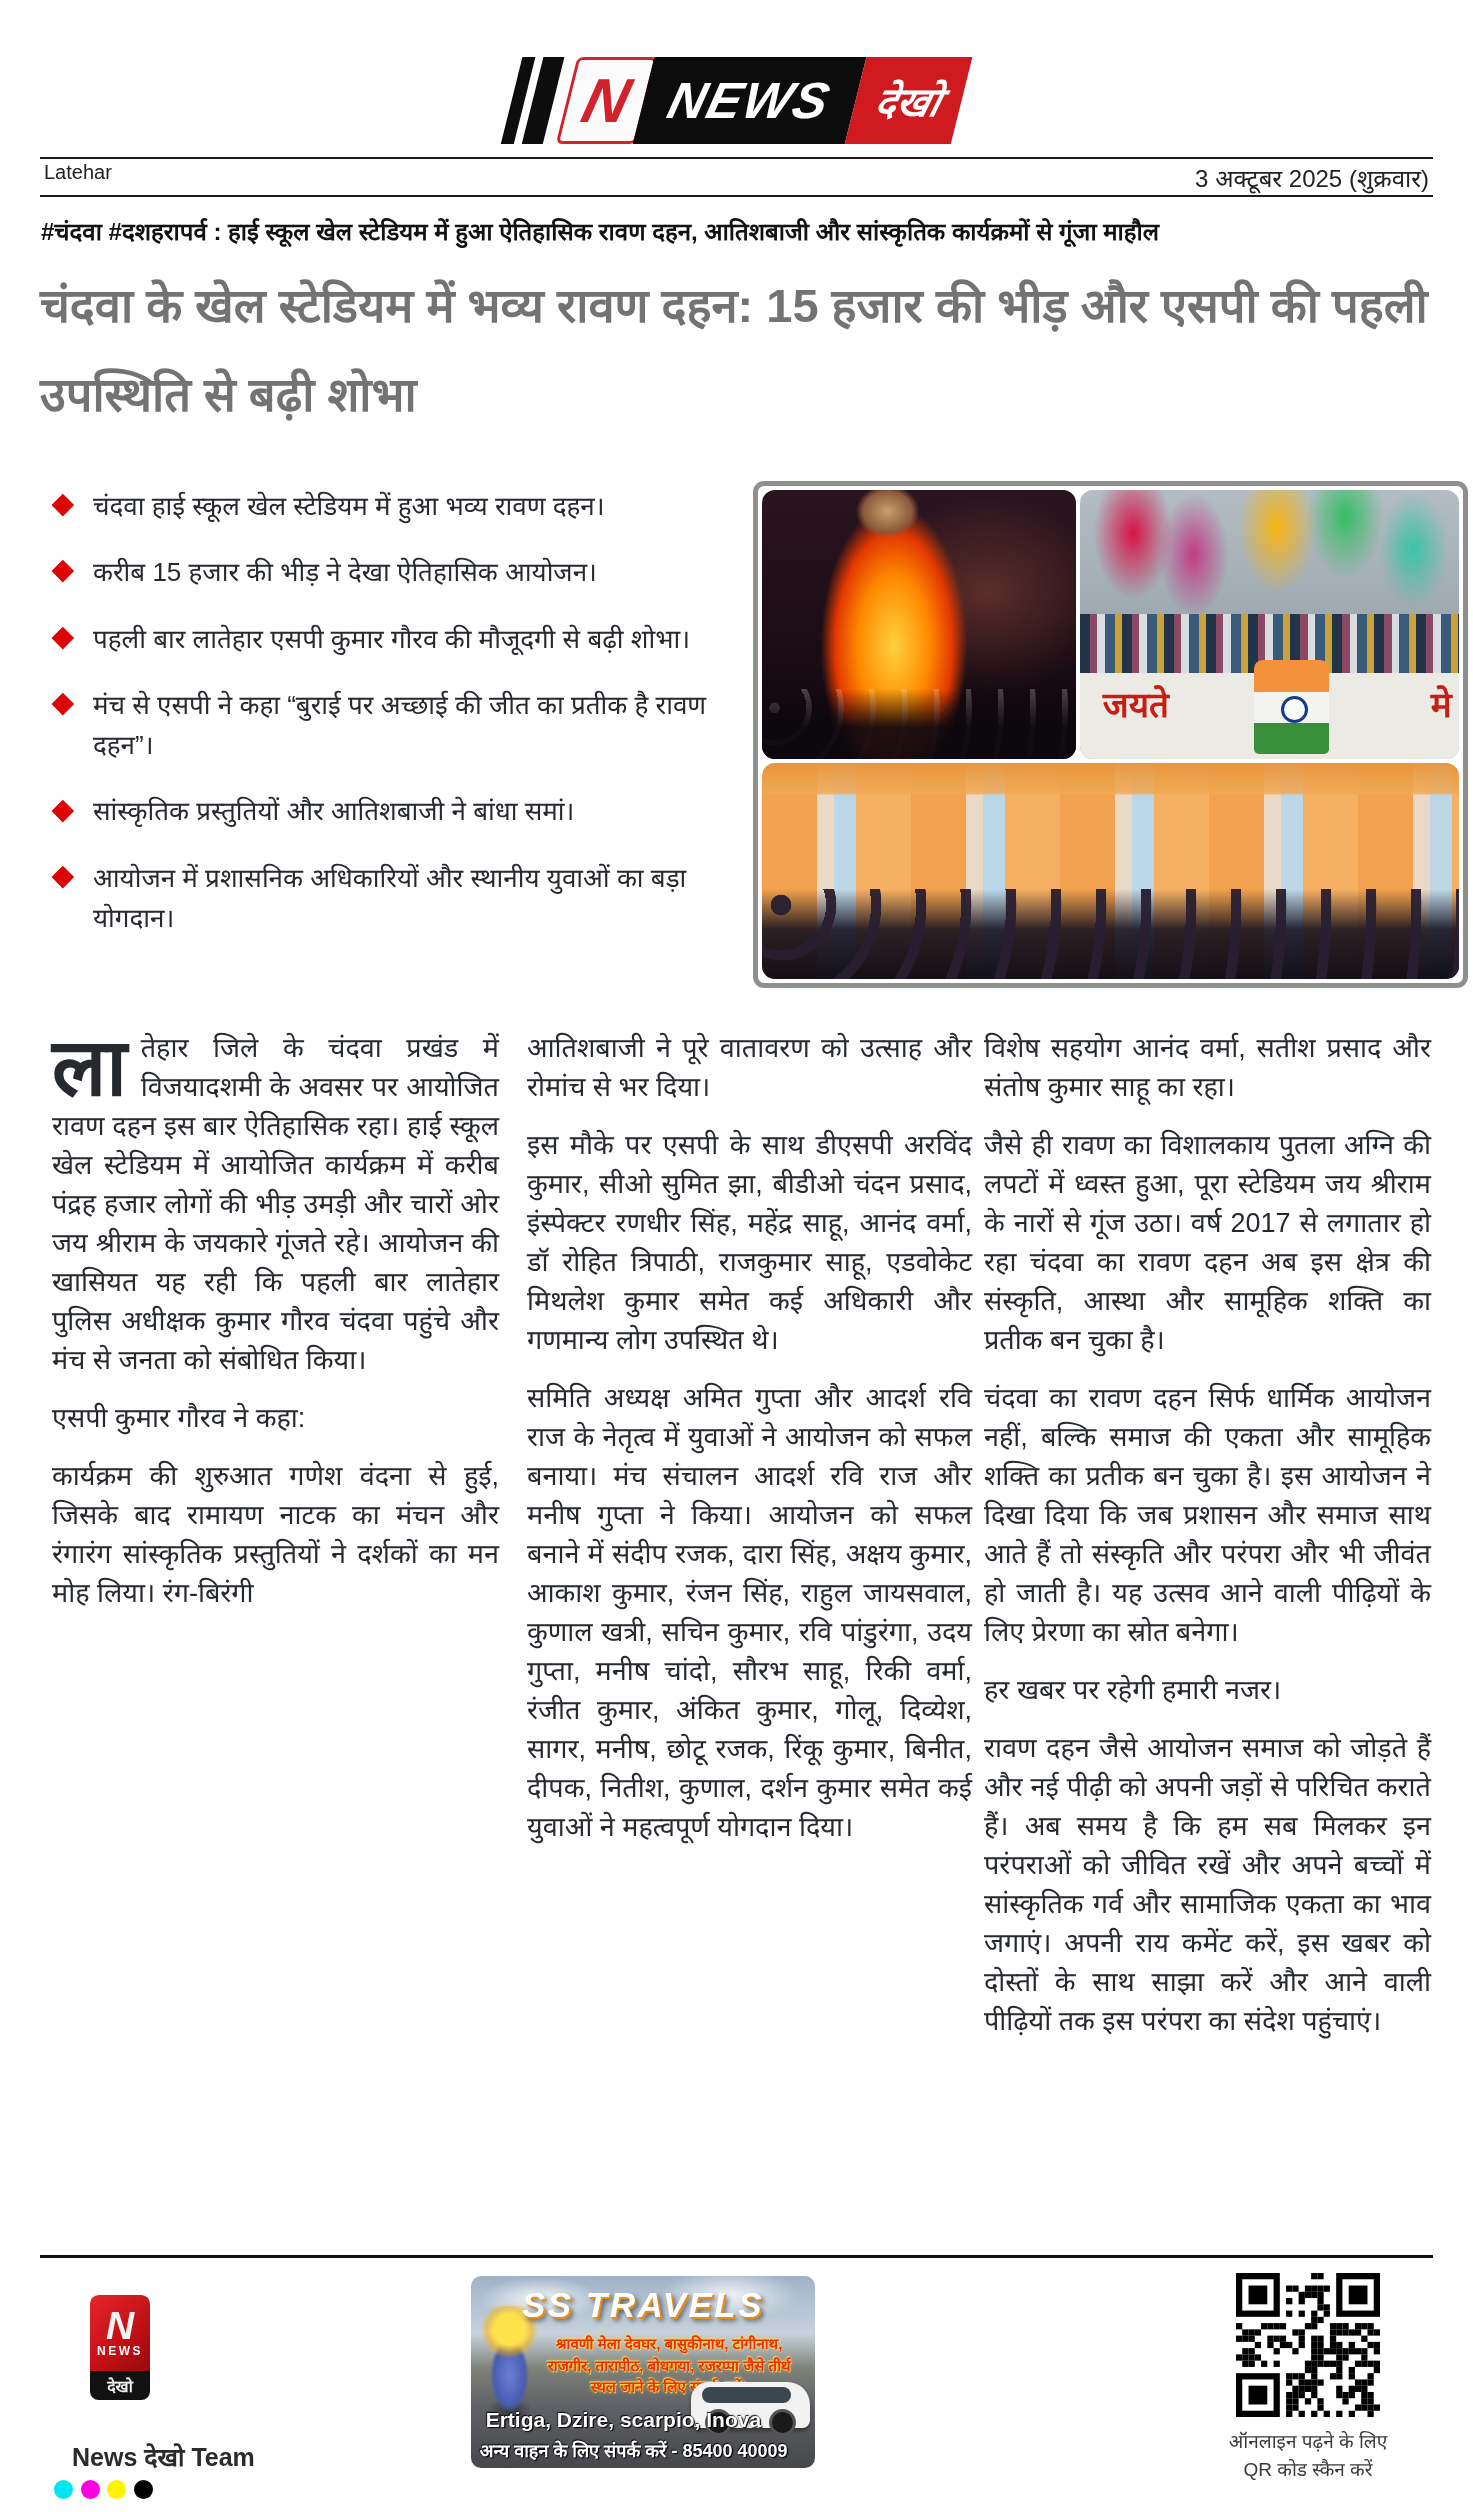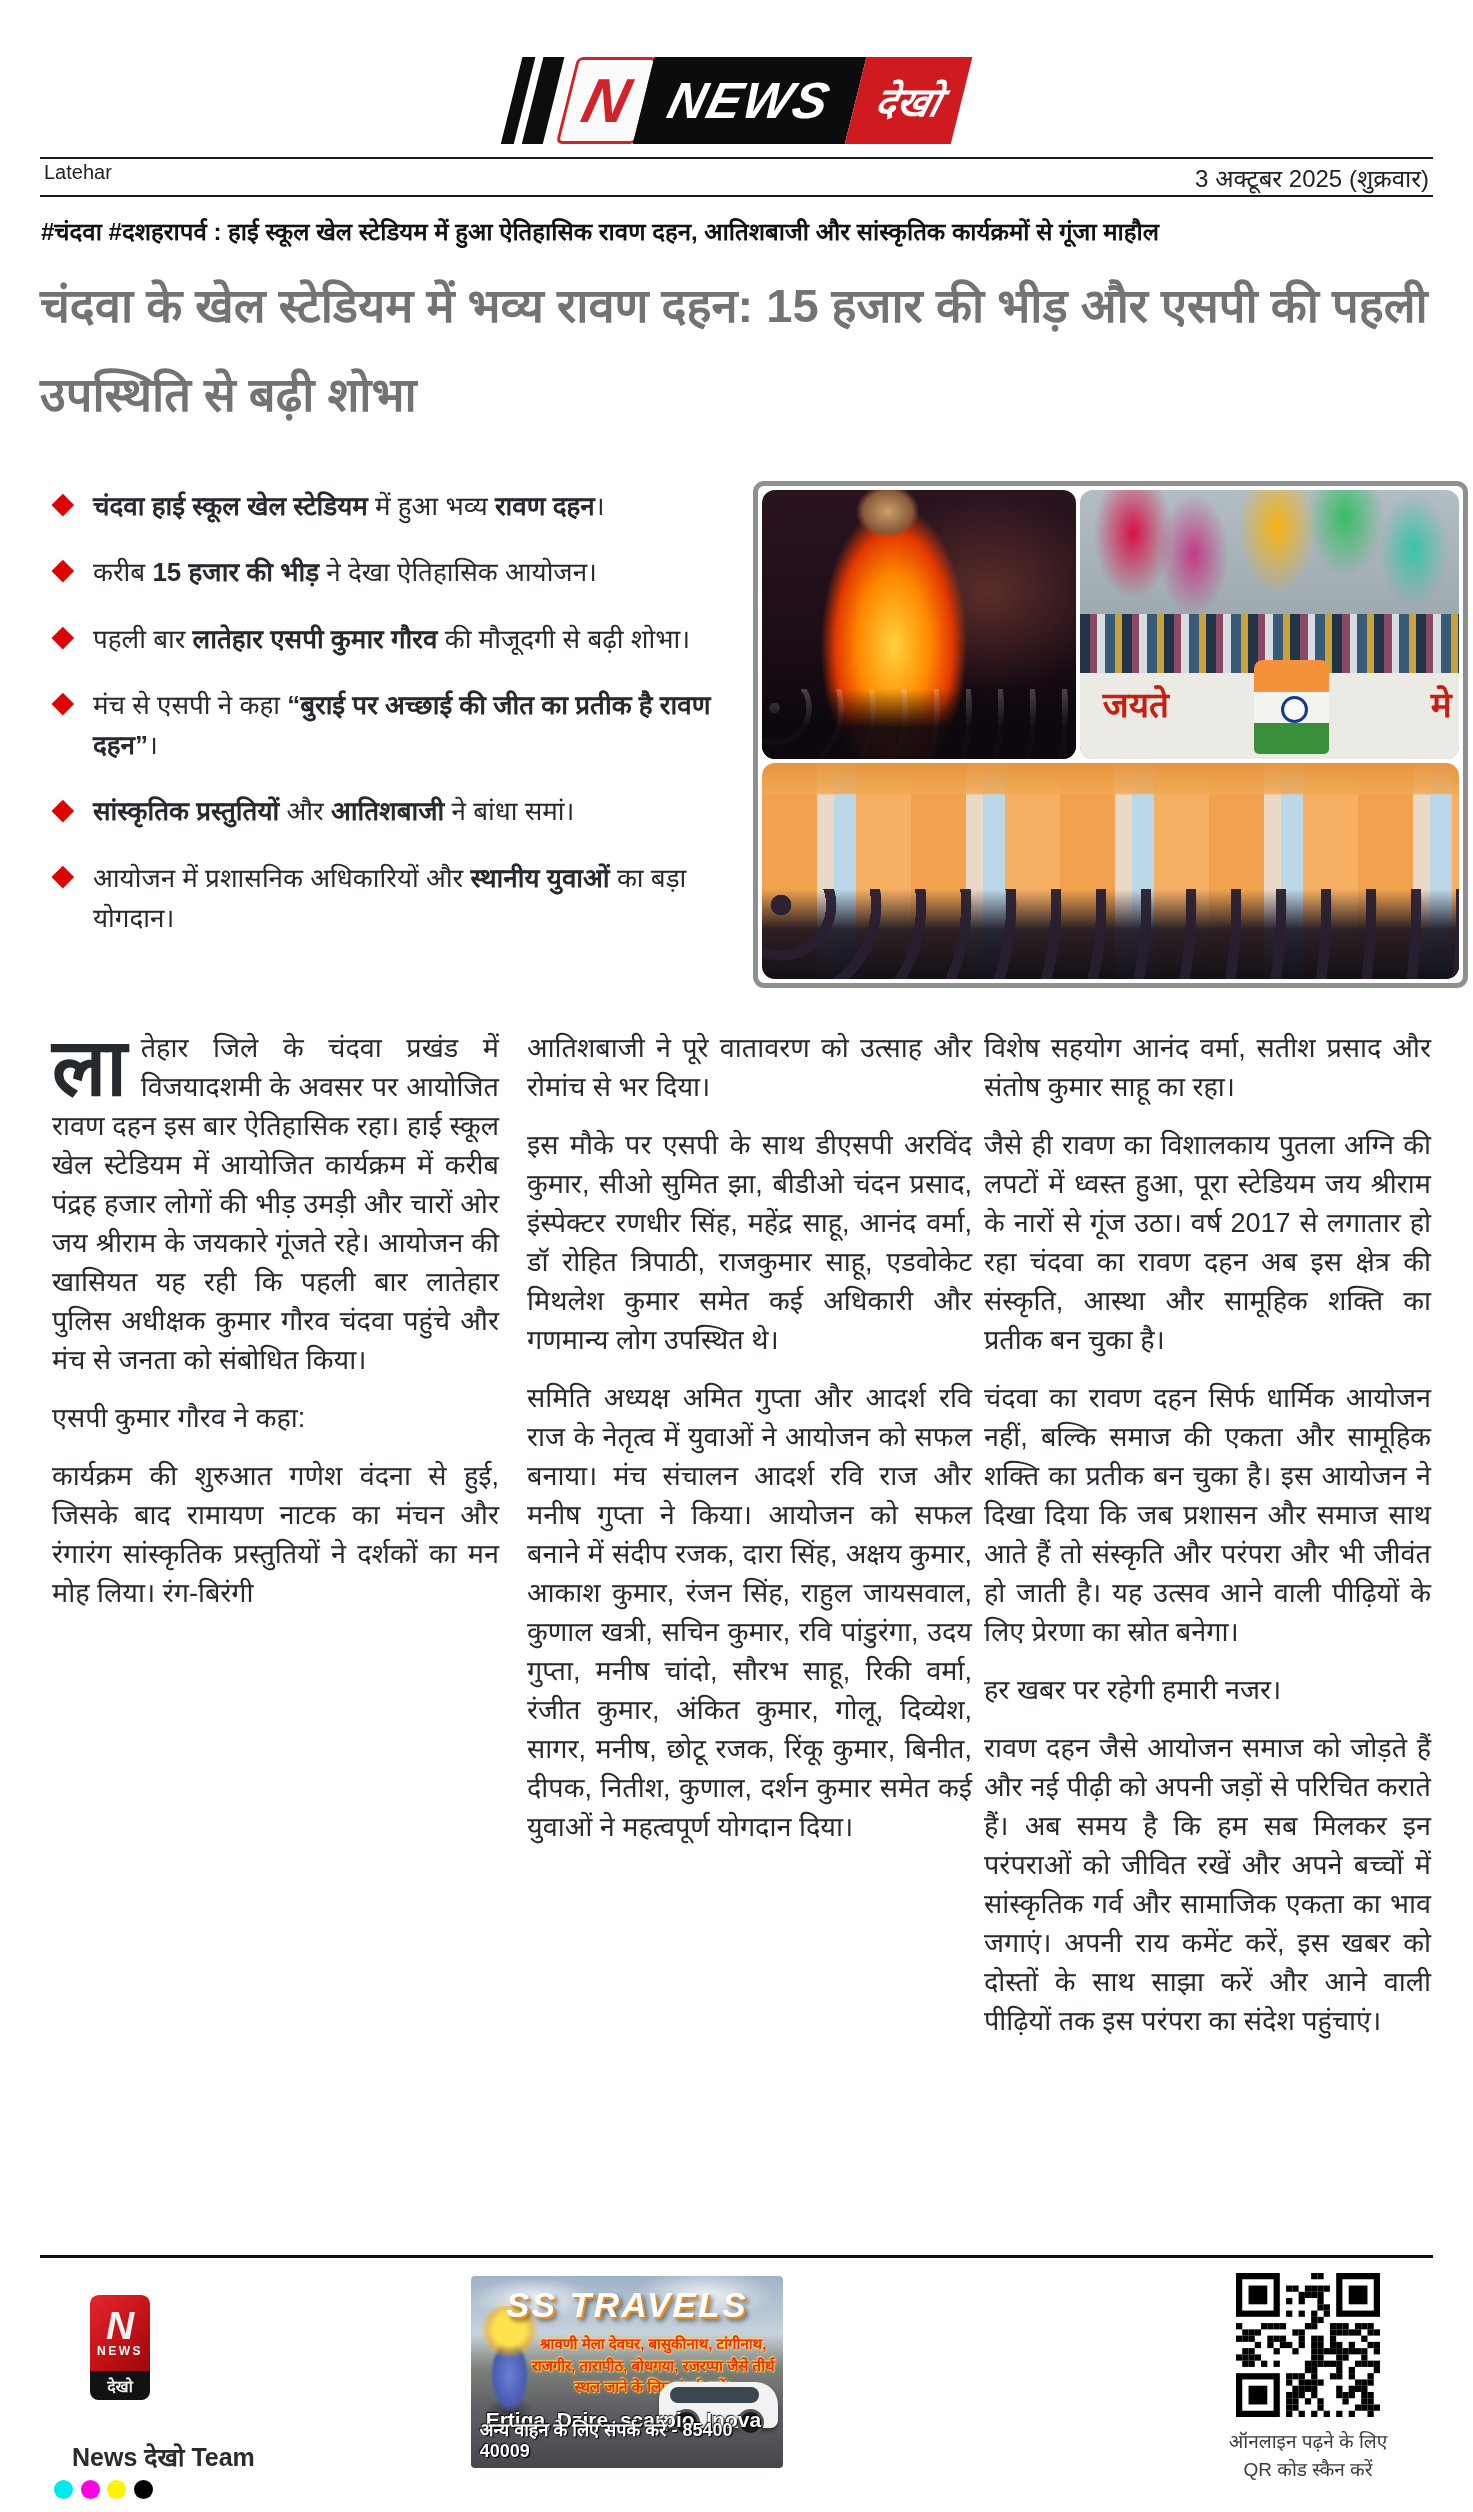--- a/index.html
+++ b/index.html
@@ -30,21 +30,21 @@
   .tagline{position:absolute;left:41px;right:41px;top:214px;font-size:24px;font-weight:700;color:#101214;}
 
   .headline{position:absolute;left:40px;right:40px;top:261px;font-size:47px;font-weight:800;
             line-height:1.9;color:#737373;letter-spacing:0px;}
 
   
   .keypoints{position:absolute;left:52px;top:486px;width:692px;list-style:none;margin:0;padding:0;}
   .kp{position:relative;padding-left:41px;margin-bottom:26px;font-size:26px;line-height:1.55;color:#26292e;}
   .kp .diamond{position:absolute;left:2.5px;top:11.2px;width:15.6px;height:15.6px;background:#dc0405;
                transform:rotate(45deg);}
-  .kp b{font-weight:700;}
+  .kp b{font-weight:400;}
 
   
   .collage{position:absolute;left:753px;top:481px;width:715px;height:507px;box-sizing:border-box;
            border:5px solid #8f8f8f;border-radius:11.2px;background:#fff;padding:3.7px;
            display:grid;grid-template-columns:45% 1fr;grid-template-rows:55% 1fr;gap:4.4px;}
   .ph{overflow:hidden;border-radius:13px;position:relative;}
   .ph-fire{grid-column:1;grid-row:1;
     background:
       radial-gradient(ellipse 44px 37px at 40% 8%, #caa06a 0%, #8a5a3a 55%, rgba(0,0,0,0) 72%),
       radial-gradient(ellipse 94px 181px at 42% 58%, #ffd23e 0%, #ff8a00 38%, #e33900 62%, rgba(0,0,0,0) 78%),
@@ -96,21 +96,21 @@
   .applogo .top .n{font-size:39px;font-style:italic;font-weight:800;color:#f2f2f2;line-height:36px;}
   .applogo .top .news{font-size:12px;font-weight:800;color:#fff;letter-spacing:2.5px;}
   .applogo .bottom{height:29px;background:#111;border-radius:0 0 8.7px 8.7px;
     display:flex;align-items:center;justify-content:center;}
   .applogo .bottom span{color:#eee;font-size:16px;font-weight:700;}
   .teamname{position:absolute;left:72px;top:2439px;font-size:25px;font-weight:800;color:#2b2b2b;}
   .dots{position:absolute;left:54px;top:2480px;display:flex;gap:7.5px;}
   .dot{width:19px;height:19px;border-radius:50%;}
 
   
-  .ad{position:absolute;left:471px;top:2276px;width:312px;height:192px;overflow:hidden;border-radius:4px;
+  .ad{position:absolute;left:471px;top:2276px;width:344px;height:192px;overflow:hidden;border-radius:10px;
     background:
       radial-gradient(ellipse 87px 31px at 20% 12%, rgba(255,255,255,.85), rgba(0,0,0,0) 70%),
       radial-gradient(ellipse 100px 37px at 75% 10%, rgba(255,255,255,.8), rgba(0,0,0,0) 70%),
       linear-gradient(#9fb3c8 0%, #c7d2dc 30%, #7e8278 48%, #5f6166 68%, #45474b 100%);}
   .ad .title{position:absolute;left:0;right:0;top:8.7px;text-align:center;font-size:35px;font-weight:800;
     font-style:italic;color:#fff;text-shadow:1.9px 1.9px 0 #e88d1a,3.7px 3.7px 5px rgba(0,0,0,.55);letter-spacing:2.5px;}
   .ad .hline{position:absolute;left:56px;right:3.7px;text-align:center;font-size:15px;font-weight:800;
     color:#e8320a;text-shadow:0.6px 0.6px 0 #ffd34d,-0.6px -0.6px 0 #ffd34d,0 0 3.7px rgba(255,230,120,.9);}
   .ad .h1{top:57px;} .ad .h2{top:79px;} .ad .h3{top:100px;}
   .ad .vehicles{position:absolute;left:8.7px;bottom:36px;font-size:21px;font-weight:700;color:#fff;

